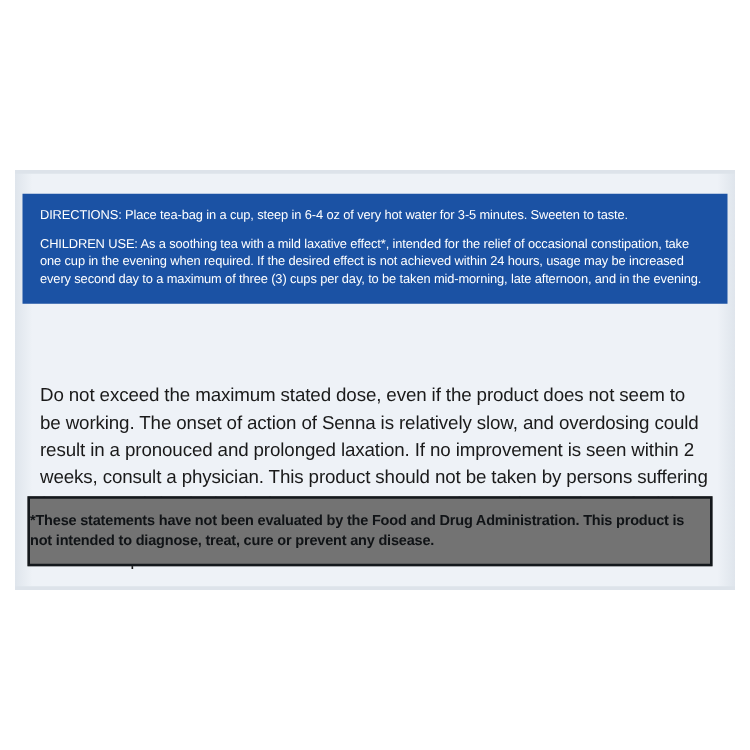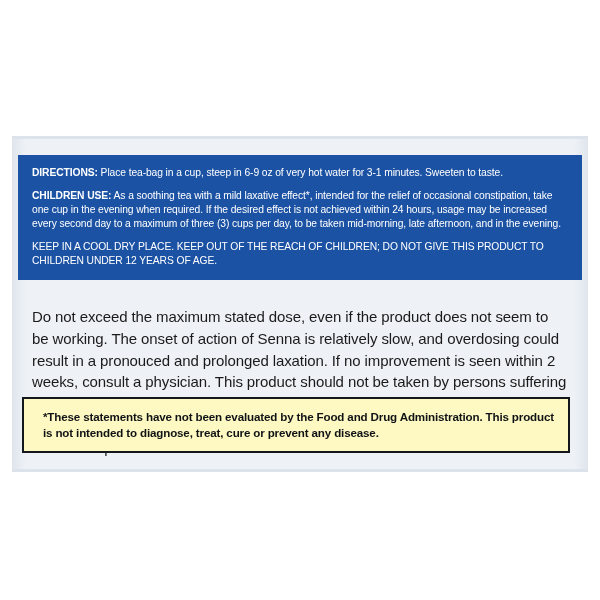--- a/index.html
+++ b/index.html
@@ -59,21 +59,21 @@
   .blue-block p {
     margin: 0 0 9px 0;
     font-size: 10.3px;
     line-height: 1.36;
     letter-spacing: -0.1px;
   }
   .blue-block p:last-child {
     margin-bottom: 0;
   }
   .lead {
-    font-weight: bold;
+    font-weight: normal;
   }
   .caps {
     font-size: 10.3px;
     line-height: 1.36;
   }
   .white-text-block {
     position: absolute;
     left: 32px;
     top: 306px;
     width: 536px;
@@ -81,23 +81,23 @@
     font-size: 15px;
     line-height: 1.45;
     letter-spacing: -0.1px;
   }
   .disclaimer-box {
     position: absolute;
     left: 22px;
     top: 397px;
     width: 548px;
     box-sizing: border-box;
-    background: #fef9c3;
+    background: #737373;
     border: 2px solid #14181c;
-    padding: 10px 12px 11px 19px;
+    padding: 10px 12px 11px 0;
   }
   .disclaimer-box p {
     margin: 0;
     font-size: 11.6px;
     font-weight: bold;
     line-height: 1.34;
     color: #101316;
     letter-spacing: -0.15px;
   }
   .edge-top {
@@ -122,27 +122,26 @@
 
 <div class="package">
 
   <div class="label-panel"></div>
   <div class="edge-top"></div>
   <div class="edge-bottom"></div>
 
   <div class="blue-block">
     <p>
       <span class="lead">DIRECTIONS:</span>
-      <span>Place tea-bag in a cup, steep in 6-9 oz of very hot water for 3-1 minutes. Sweeten to taste.</span>
+      <span>Place tea-bag in a cup, steep in 6-4 oz of very hot water for 3-5 minutes. Sweeten to taste.</span>
     </p>
     <p>
       <span class="lead">CHILDREN USE:</span>
       <span>As a soothing tea with a mild laxative effect*, intended for the relief of occasional constipation, take one cup in the evening when required. If the desired effect is not achieved within 24 hours, usage may be increased every second day to a maximum of three (3) cups per day, to be taken mid-morning, late afternoon, and in the evening.</span>
     </p>
-    <p class="caps">KEEP IN A COOL DRY PLACE. KEEP OUT OF THE REACH OF CHILDREN; DO NOT GIVE THIS PRODUCT TO CHILDREN UNDER 12 YEARS OF AGE.</p>
   </div>
 
   <div class="white-text-block">Do not exceed the maximum stated dose, even if the product does not seem to be working. The onset of action of Senna is relatively slow, and overdosing could result in a pronouced and prolonged laxation. If no improvement is seen within 2 weeks, consult a physician. This product should not be taken by persons suffering from acute abdominal pain, by pregnant women or by nursing mothers. If griping occurs, reduce usage level. Frequent or prolonged use of laxative products may result in dependence.</div>
 
   <div class="disclaimer-box">
     <p>*These statements have not been evaluated by the Food and Drug Administration. This product is not intended to diagnose, treat, cure or prevent any disease.</p>
   </div>
 
 </div>
 

